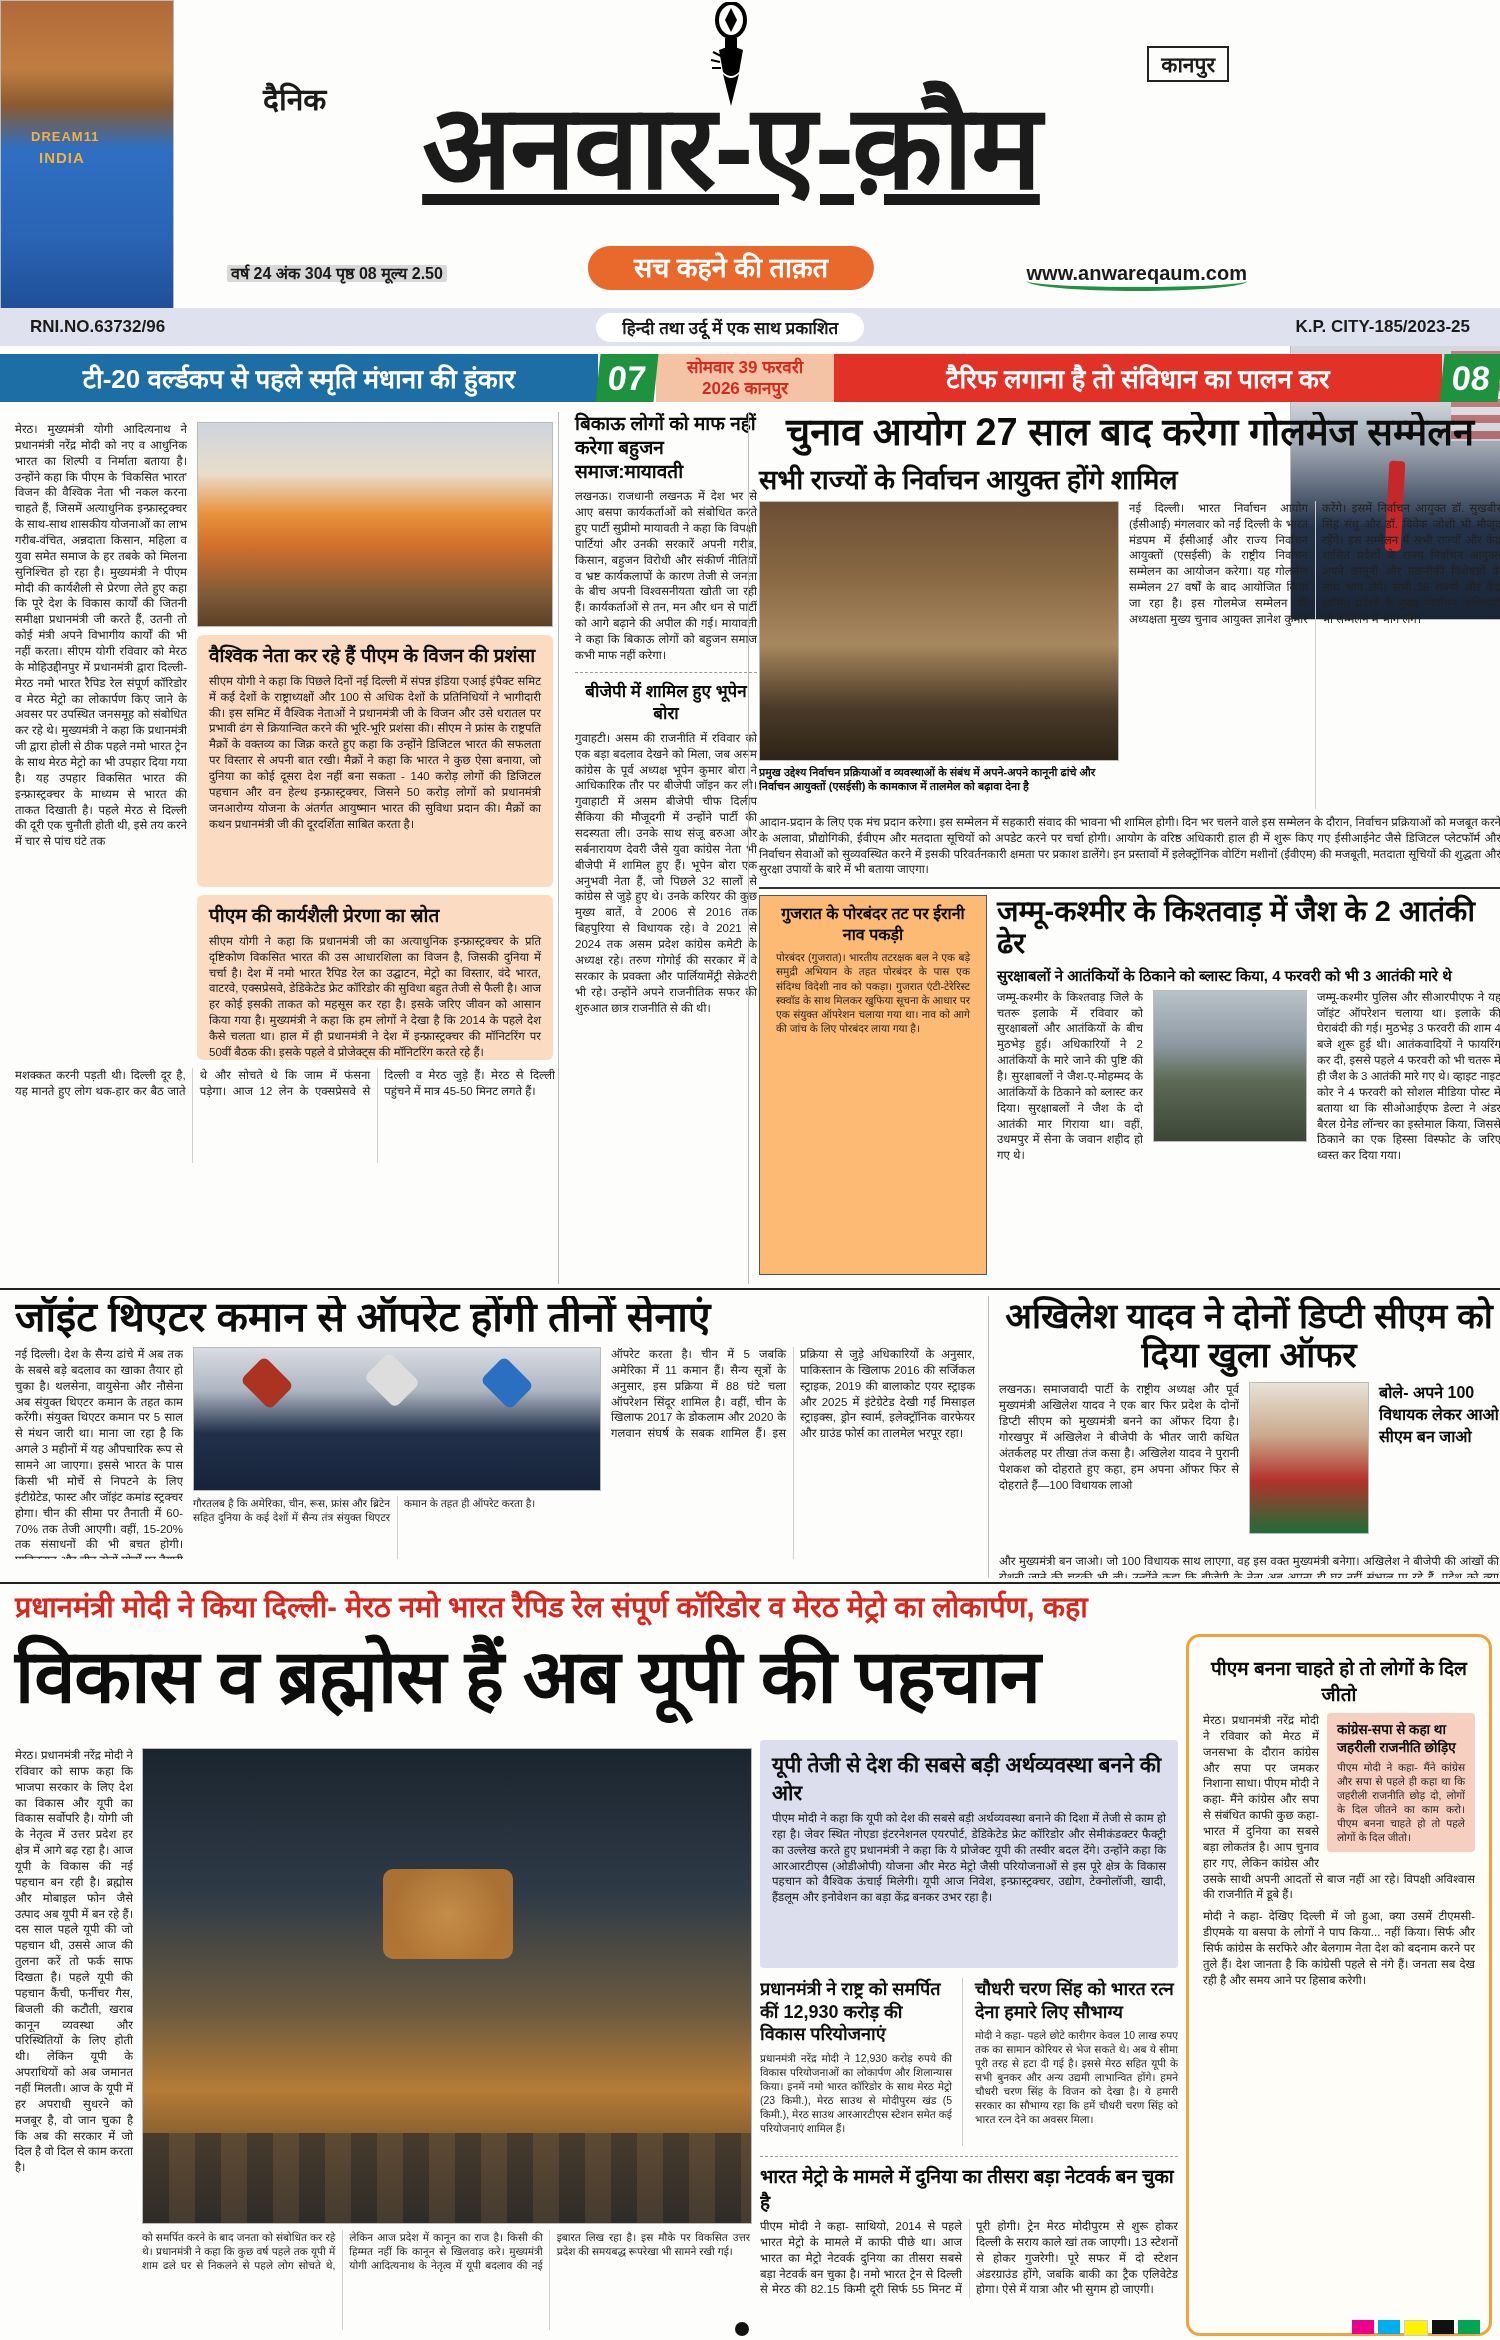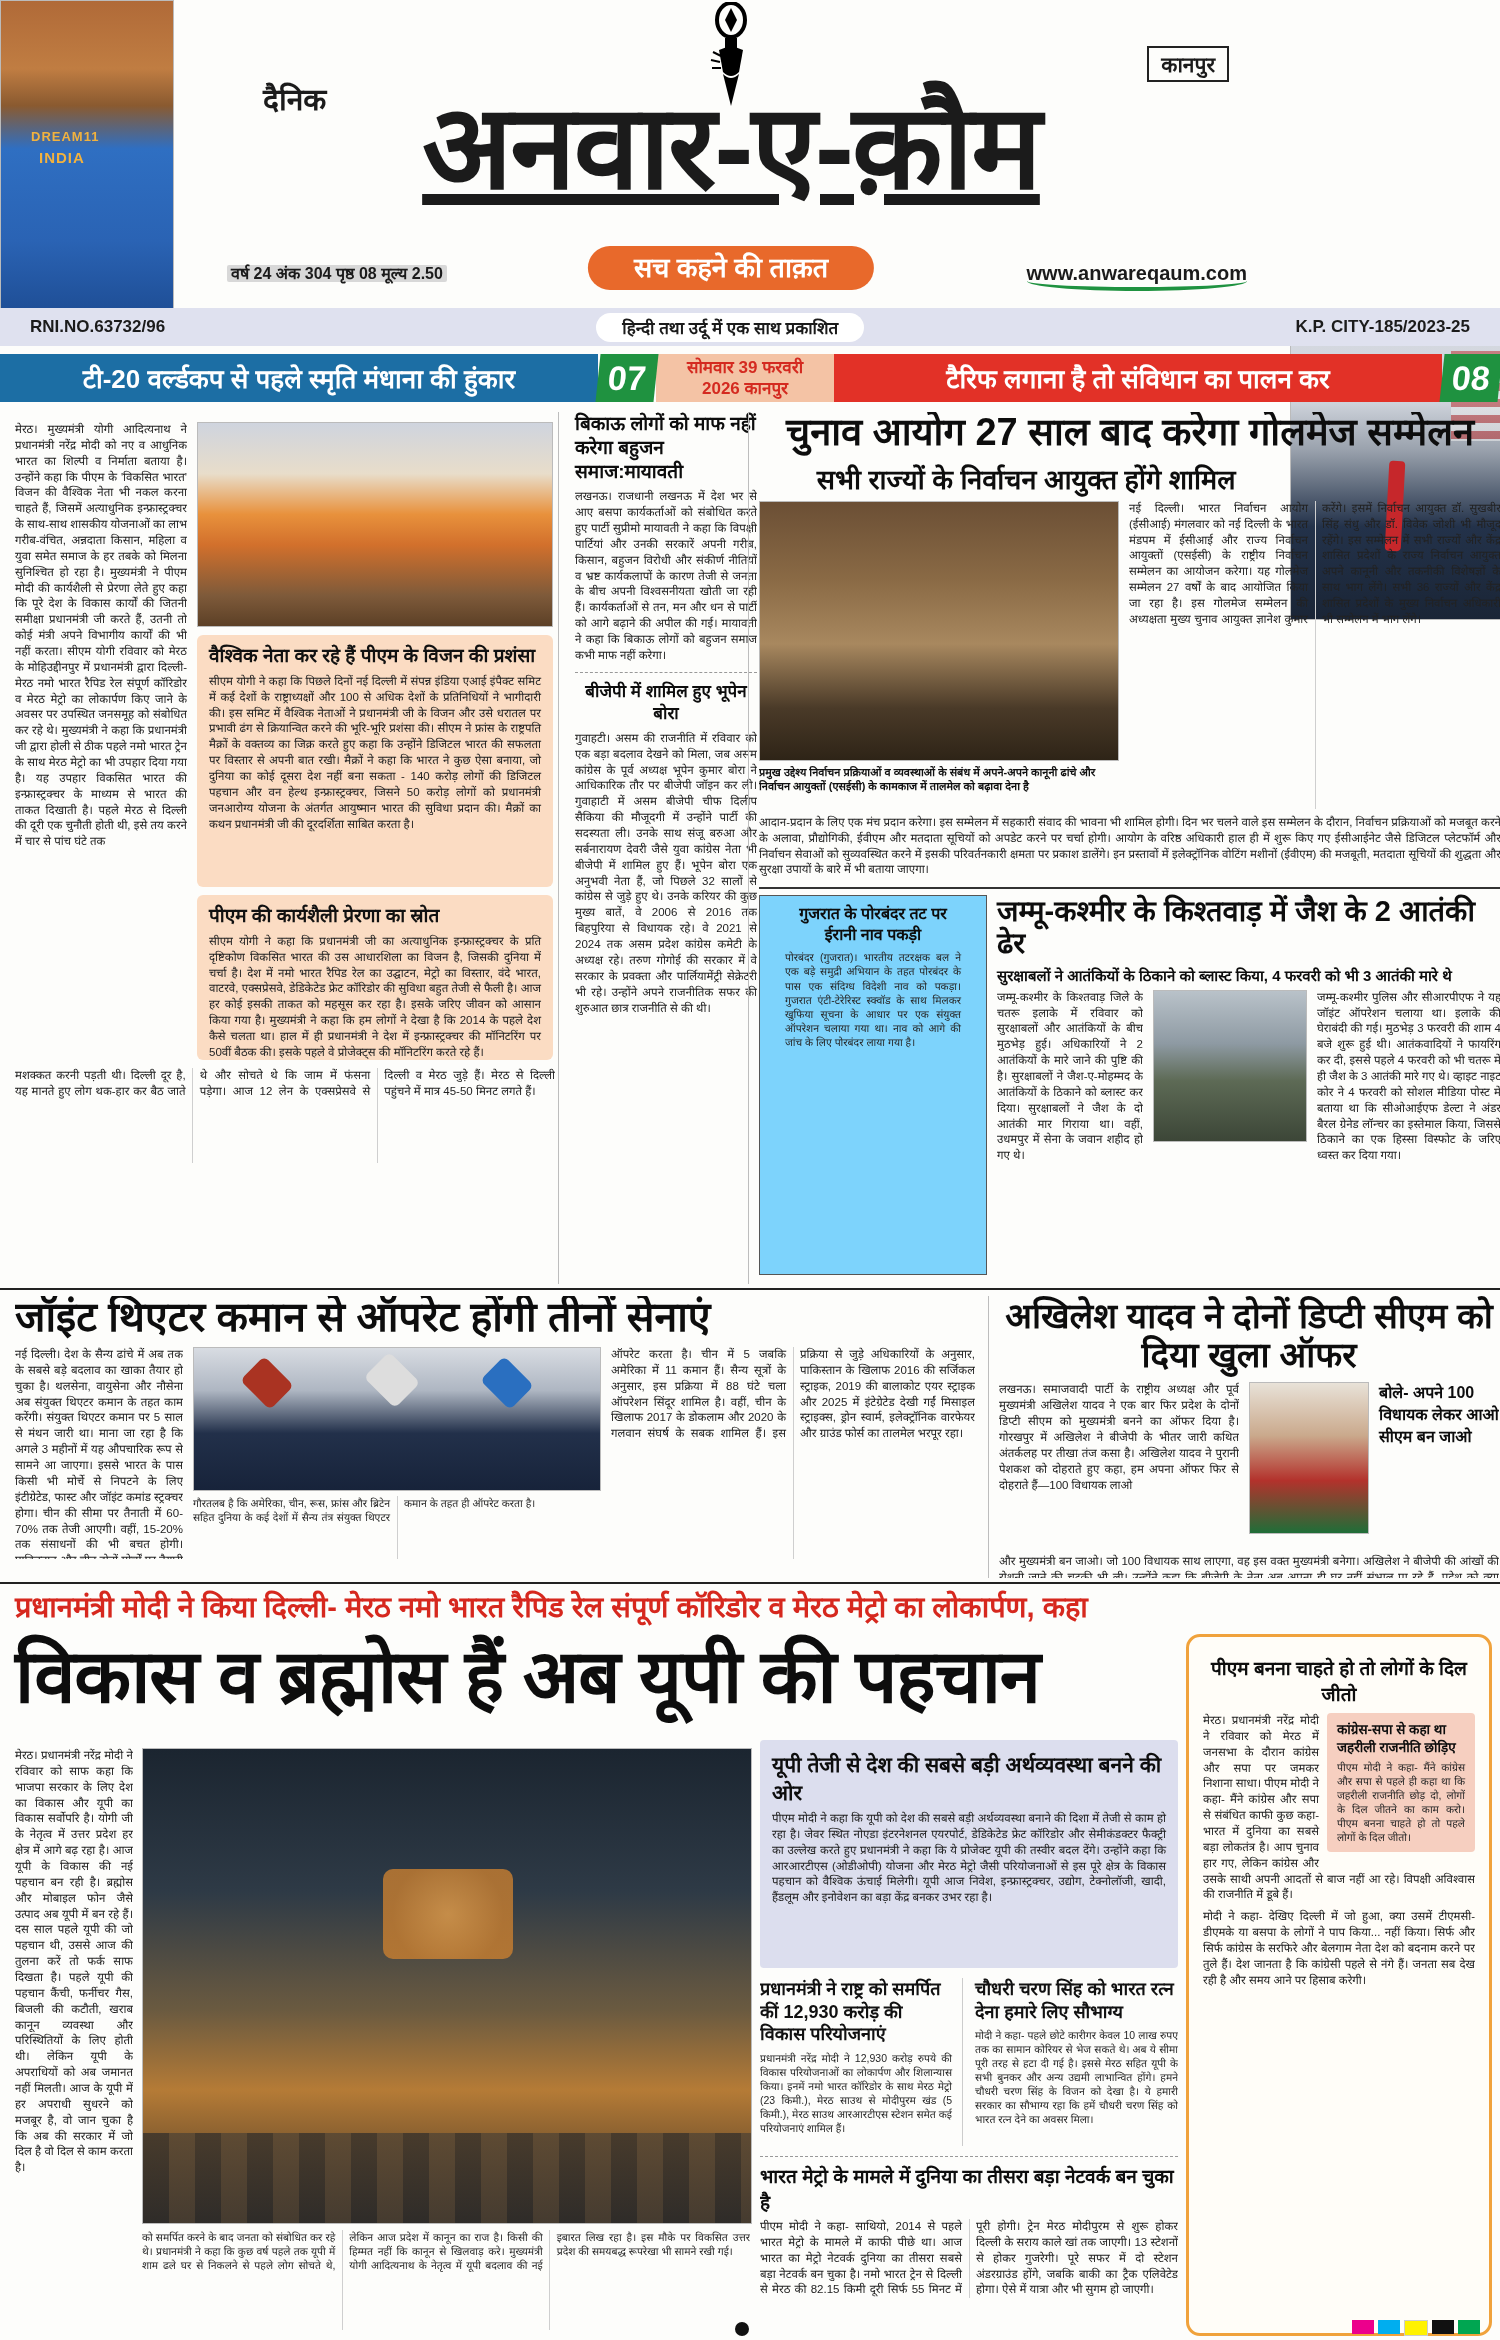--- a/index.html
+++ b/index.html
@@ -21,21 +21,21 @@
   .tag-pill{background:#e8692b;color:#fff;font-weight:900;border-radius:26px;padding:7px 46px;font-size:27px;white-space:nowrap;}
   .info-strip{background:#dfe1ef;display:flex;align-items:center;justify-content:space-between;padding:0 30px;font-weight:700;font-size:17px;}
   .info-pill{background:#fff;border-radius:16px;padding:3px 26px;}
   
   .teaser{display:flex;height:48px;}
   .pgbox{background:#1f9240;color:#fff;font-weight:900;font-size:34px;display:flex;align-items:center;justify-content:center;transform:skewX(-6deg);}
   
   .peachbox{background:#fbdcc3;border-radius:6px;padding:10px 12px;}
   .lavbox{background:#dcdeee;border-radius:4px;padding:10px 12px;}
   .pinkbox{background:#f6cfc0;border-radius:4px;padding:8px 10px;}
-  .borderbox{border:1.5px solid #555;padding:8px 25px;background:#7dd3fc;}
+  .borderbox{border:1.5px solid #555;padding:8px 16px;background:#fdba74;}
   .congressbox{border:3px solid #f0a23c;border-radius:14px;padding:12px 14px;background:#fffdf8;}
   .boxtitle{font-weight:900;font-size:19px;line-height:1.2;color:#111;margin:0 0 6px 0;}
   .subhl{font-weight:900;font-size:18px;line-height:1.25;color:#111;margin:0 0 5px 0;}
   .capt{font-weight:700;font-size:11px;line-height:1.3;color:#111;}
 </style>
 </head>
 <body>
 
 <div class="page">
 
@@ -112,21 +112,21 @@
   <div class="abs divider-v" style="left:558px;top:412px;width:182px;height:872px;padding-left:16px;overflow:hidden;">
     <div class="hl" style="font-size:19px;line-height:1.25;">बिकाऊ लोगों को माफ नहीं करेगा बहुजन समाज:मायावती</div>
     <div class="bodytxt just" style="margin-top:6px;">लखनऊ। राजधानी लखनऊ में देश भर से आए बसपा कार्यकर्ताओं को संबोधित करते हुए पार्टी सुप्रीमो मायावती ने कहा कि विपक्षी पार्टियां और उनकी सरकारें अपनी गरीब, किसान, बहुजन विरोधी और संकीर्ण नीतियों व भ्रष्ट कार्यकलापों के कारण तेजी से जनता के बीच अपनी विश्वसनीयता खोती जा रही हैं। कार्यकर्ताओं से तन, मन और धन से पार्टी को आगे बढ़ाने की अपील की गई। मायावती ने कहा कि बिकाऊ लोगों को बहुजन समाज कभी माफ नहीं करेगा।</div>
     <hr class="dashline">
     <div class="hl" style="font-size:17px;text-align:center;line-height:1.3;">बीजेपी में शामिल हुए भूपेन बोरा</div>
     <div class="bodytxt just" style="margin-top:6px;">गुवाहटी। असम की राजनीति में रविवार को एक बड़ा बदलाव देखने को मिला, जब असम कांग्रेस के पूर्व अध्यक्ष भूपेन कुमार बोरा ने आधिकारिक तौर पर बीजेपी जॉइन कर ली। गुवाहाटी में असम बीजेपी चीफ दिलीप सैकिया की मौजूदगी में उन्होंने पार्टी की सदस्यता ली। उनके साथ संजू बरुआ और सर्बनारायण देवरी जैसे युवा कांग्रेस नेता भी बीजेपी में शामिल हुए हैं। भूपेन बोरा एक अनुभवी नेता हैं, जो पिछले 32 सालों से कांग्रेस से जुड़े हुए थे। उनके करियर की कुछ मुख्य बातें, वे 2006 से 2016 तक बिहपुरिया से विधायक रहे। वे 2021 से 2024 तक असम प्रदेश कांग्रेस कमेटी के अध्यक्ष रहे। तरुण गोगोई की सरकार में वे सरकार के प्रवक्ता और पार्लियामेंट्री सेक्रेटरी भी रहे। उन्होंने अपने राजनीतिक सफर की शुरुआत छात्र राजनीति से की थी।</div>
   </div>
 
   <div class="abs divider-v" style="left:748px;top:412px;width:742px;height:872px;padding-left:10px;overflow:hidden;">
     <div class="hl" style="font-size:38px;text-align:center;line-height:1.1;">चुनाव आयोग 27 साल बाद करेगा गोलमेज सम्मेलन</div>
-    <div class="hl" style="font-size:27px;text-align:center;width:72%;margin:6px 0 4px 0;">सभी राज्यों के निर्वाचन आयुक्त होंगे शामिल</div>
+    <div class="hl" style="font-size:27px;text-align:left;width:72%;margin:6px 0 4px 0;">सभी राज्यों के निर्वाचन आयुक्त होंगे शामिल</div>
     <div style="display:flex;gap:10px;height:308px;overflow:hidden;">
       <div style="width:360px;display:flex;flex-direction:column;">
         <div class="ph" style="height:258px;background:linear-gradient(180deg,#6b4f35 0%,#8a6a45 30%,#a8885f 55%,#4a3a28 80%,#2e2417 100%);"></div>
         <div class="capt" style="margin-top:4px;">प्रमुख उद्देश्य निर्वाचन प्रक्रियाओं व व्यवस्थाओं के संबंध में अपने-अपने कानूनी ढांचे और निर्वाचन आयुक्तों (एसईसी) के कामकाज में तालमेल को बढ़ावा देना है</div>
       </div>
       <div class="bodytxt just cols2" style="flex:1;overflow:hidden;">नई दिल्ली। भारत निर्वाचन आयोग (ईसीआई) मंगलवार को नई दिल्ली के भारत मंडपम में ईसीआई और राज्य निर्वाचन आयुक्तों (एसईसी) के राष्ट्रीय निर्वाचन सम्मेलन का आयोजन करेगा। यह गोलमेज सम्मेलन 27 वर्षों के बाद आयोजित किया जा रहा है। इस गोलमेज सम्मेलन की अध्यक्षता मुख्य चुनाव आयुक्त ज्ञानेश कुमार करेंगे। इसमें निर्वाचन आयुक्त डॉ. सुखबीर सिंह संधु और डॉ. विवेक जोशी भी मौजूद रहेंगे। इस सम्मेलन में सभी राज्यों और केंद्र शासित प्रदेशों के राज्य निर्वाचन आयुक्त अपने कानूनी और तकनीकी विशेषज्ञों के साथ भाग लेंगे। सभी 36 राज्यों और केंद्र शासित प्रदेशों के मुख्य निर्वाचन अधिकारी भी सम्मेलन में भाग लेंगे।</div>
     </div>
     <div class="bodytxt just" style="margin-top:6px;height:64px;overflow:hidden;">आदान-प्रदान के लिए एक मंच प्रदान करेगा। इस सम्मेलन में सहकारी संवाद की भावना भी शामिल होगी। दिन भर चलने वाले इस सम्मेलन के दौरान, निर्वाचन प्रक्रियाओं को मजबूत करने के अलावा, प्रौद्योगिकी, ईवीएम और मतदाता सूचियों को अपडेट करने पर चर्चा होगी। आयोग के वरिष्ठ अधिकारी हाल ही में शुरू किए गए ईसीआईनेट जैसे डिजिटल प्लेटफॉर्म और निर्वाचन सेवाओं को सुव्यवस्थित करने में इसकी परिवर्तनकारी क्षमता पर प्रकाश डालेंगे। इन प्रस्तावों में इलेक्ट्रॉनिक वोटिंग मशीनों (ईवीएम) की मजबूती, मतदाता सूचियों की शुद्धता और सुरक्षा उपायों के बारे में भी बताया जाएगा।</div>
 
     <div style="display:flex;gap:10px;margin-top:8px;border-top:2px solid #333;padding-top:6px;height:380px;overflow:hidden;">

